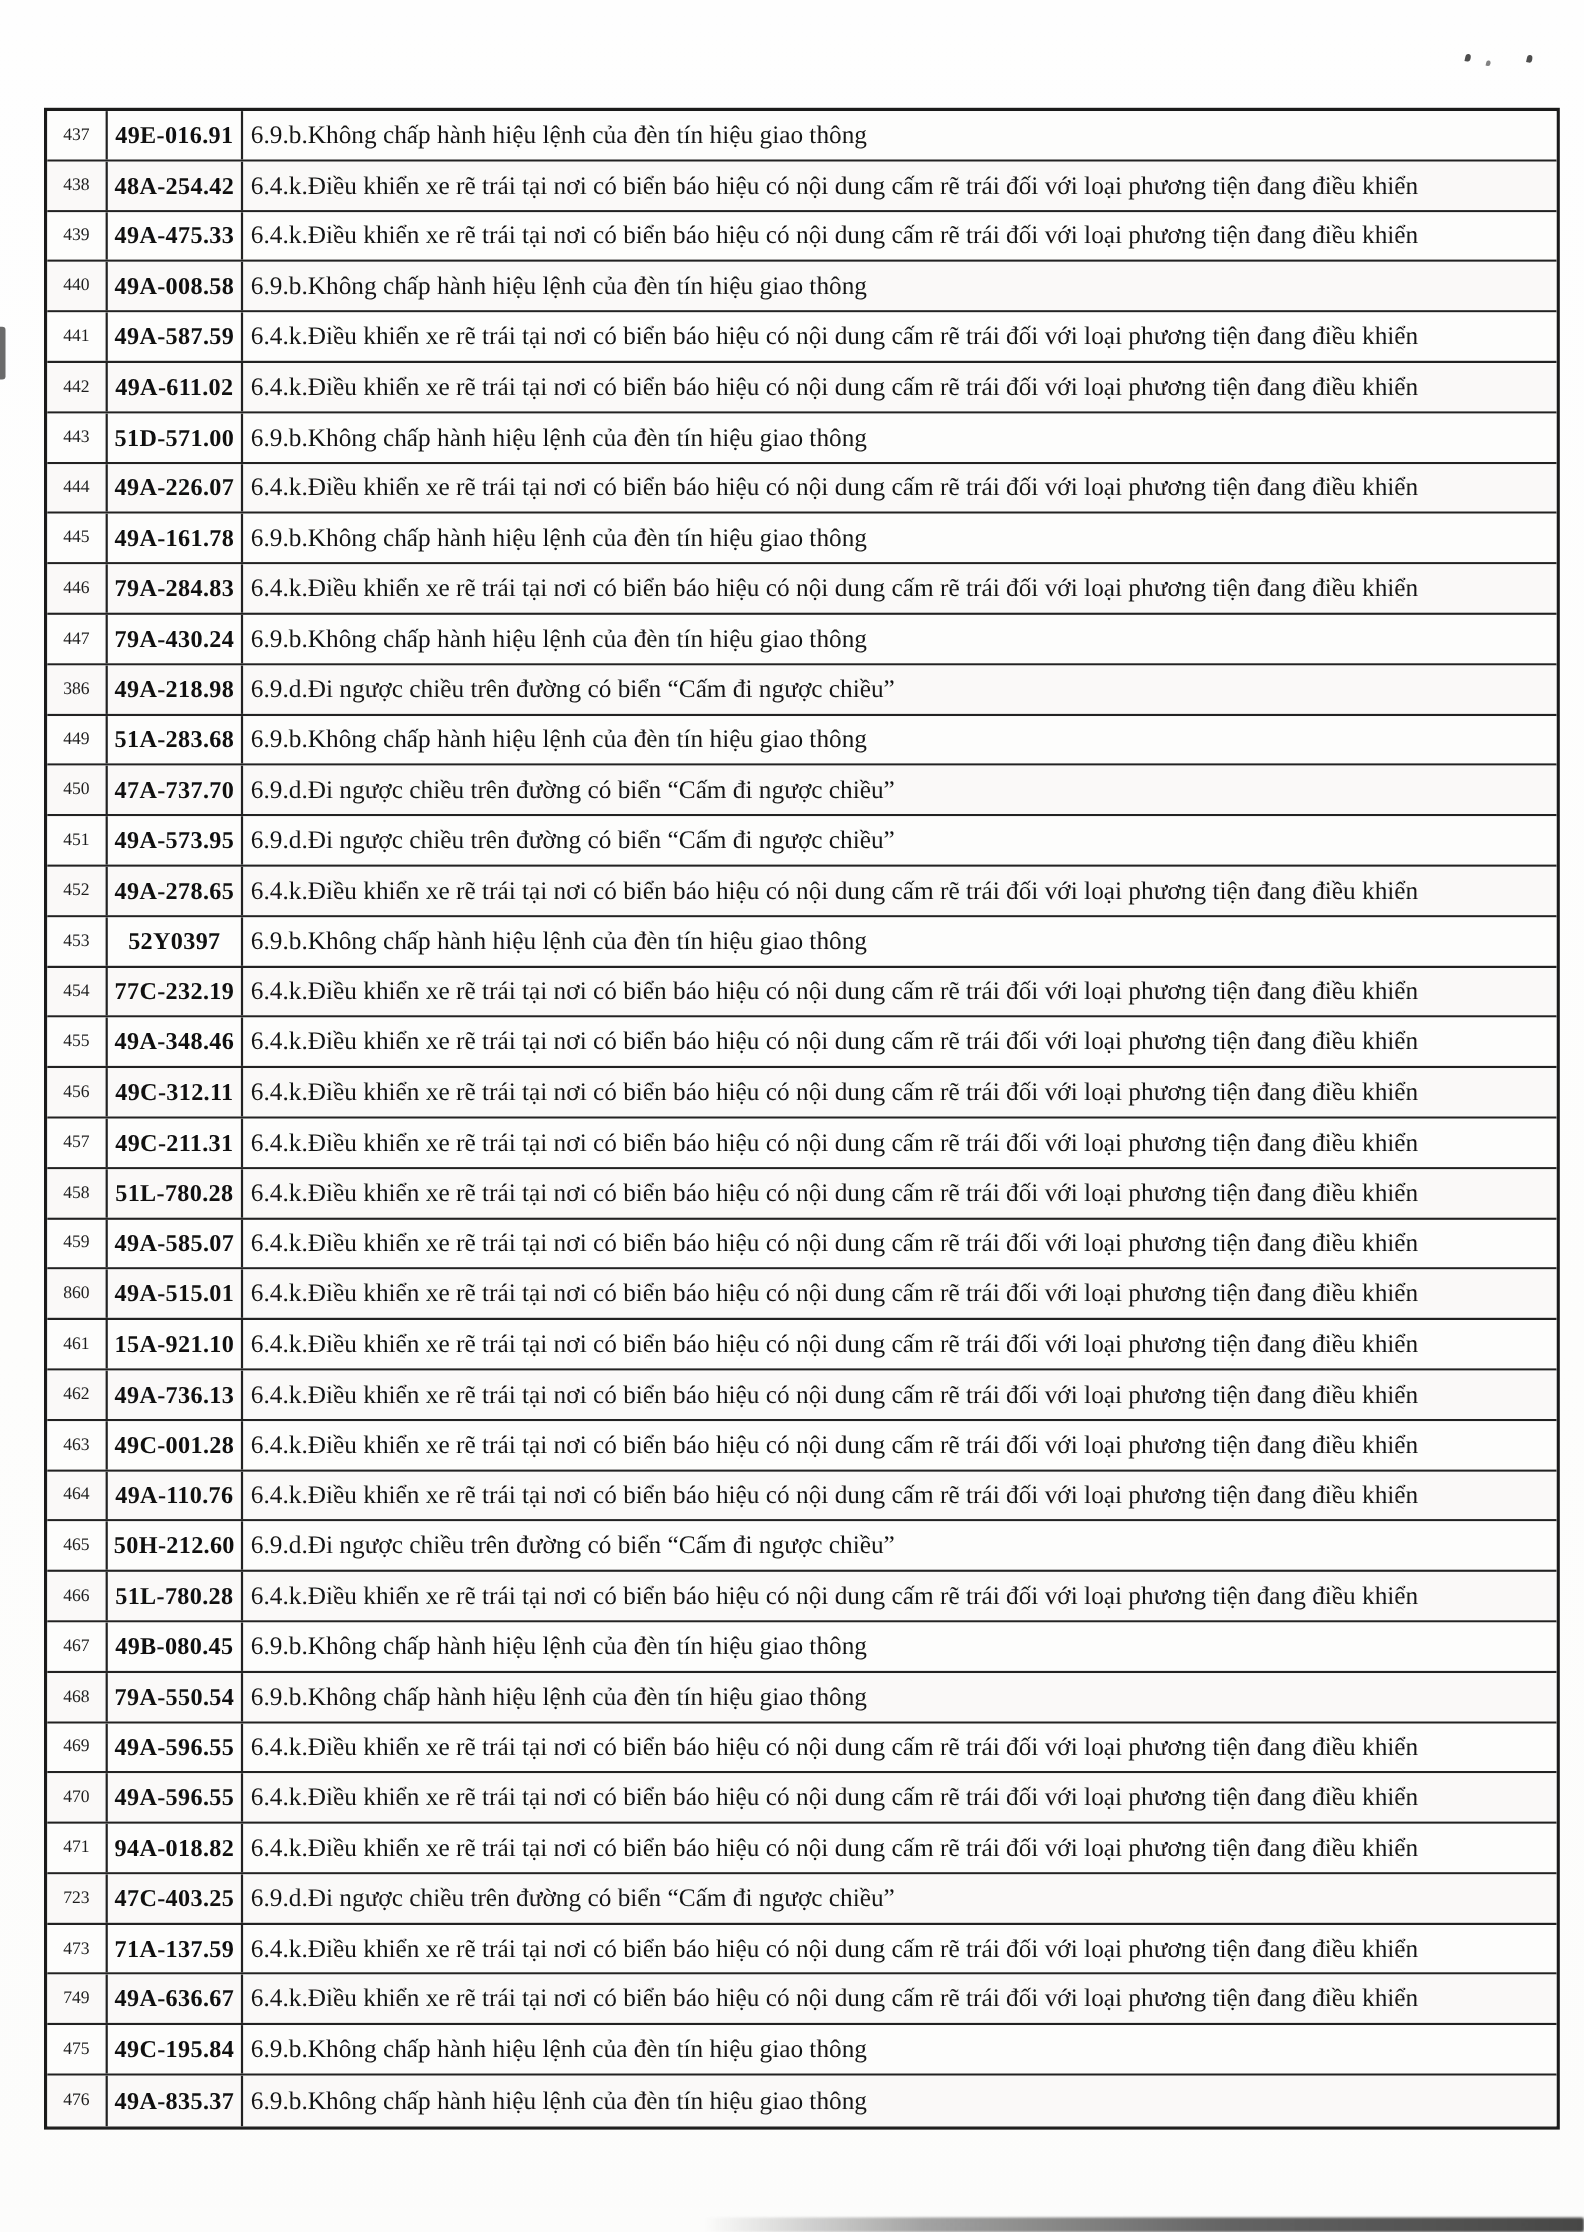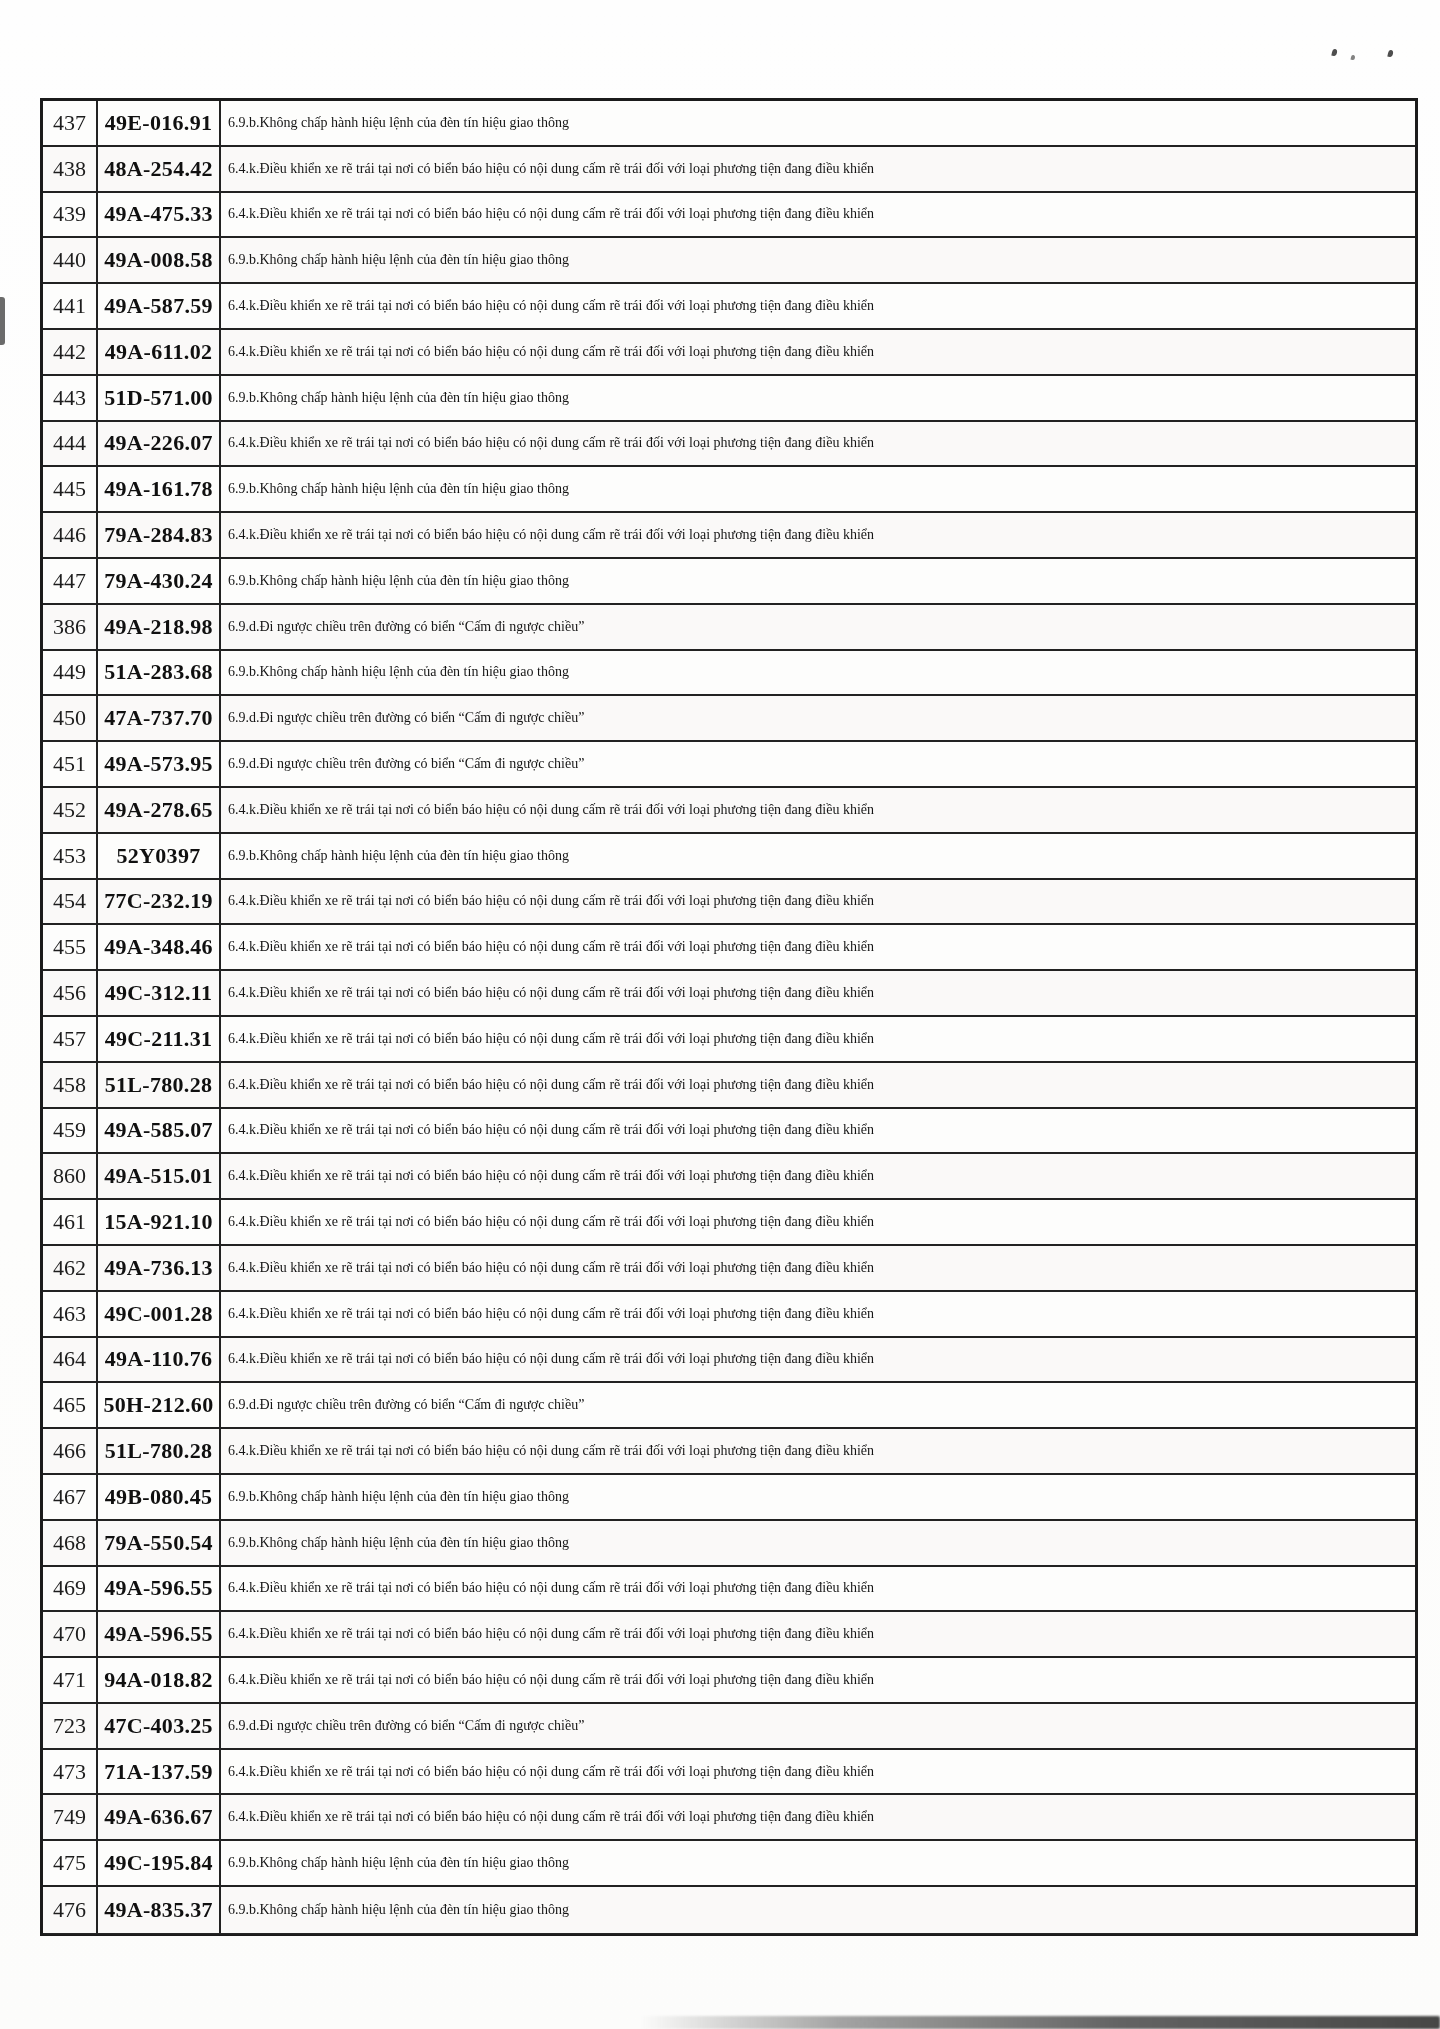--- a/index.html
+++ b/index.html
@@ -27,29 +27,29 @@
   .trow:last-child{border-bottom:none;}
   .trow{box-shadow:0 1.5px 1.5px rgba(90,90,90,.18);}
   .cell{
     display:flex;align-items:center;box-sizing:border-box;
     border-right:2px solid #222;
     overflow:hidden;white-space:nowrap;
   }
   .cell:last-child{border-right:none;}
   .cell-no{
     width:55px;justify-content:center;
-    font-size:22px;color:#1d1d1d;
+    font-size:16px;color:#1d1d1d;
   }
   .cell-plate{
     width:123px;justify-content:center;
     font-weight:bold;font-size:22px;letter-spacing:.3px;color:#101010;
   }
   .cell-violation{
     flex:1;padding-left:7px;
-    font-size:14px;color:#151515;
+    font-size:23px;color:#151515;
   }
   .speck{position:absolute;width:5px;height:7px;background:#2f2f2f;
     border-radius:60% 60% 60% 0;transform:rotate(12deg);opacity:.85;}
   .s1{left:1332px;top:49px;}
   .s2{left:1351px;top:55px;width:4px;height:5px;opacity:.6;}
   .s3{left:1388px;top:50px;}
   .edge-mark{position:absolute;left:0;top:297px;width:5px;height:48px;
     background:#3a3a3a;opacity:.75;border-radius:0 3px 3px 0;}
   .bottom-smudge{position:absolute;left:640px;top:2016px;width:800px;height:13px;
     background:linear-gradient(to right,rgba(60,60,60,0) 0%,rgba(55,55,55,.45) 25%,rgba(35,35,35,.7) 60%,rgba(25,25,25,.8) 100%);

